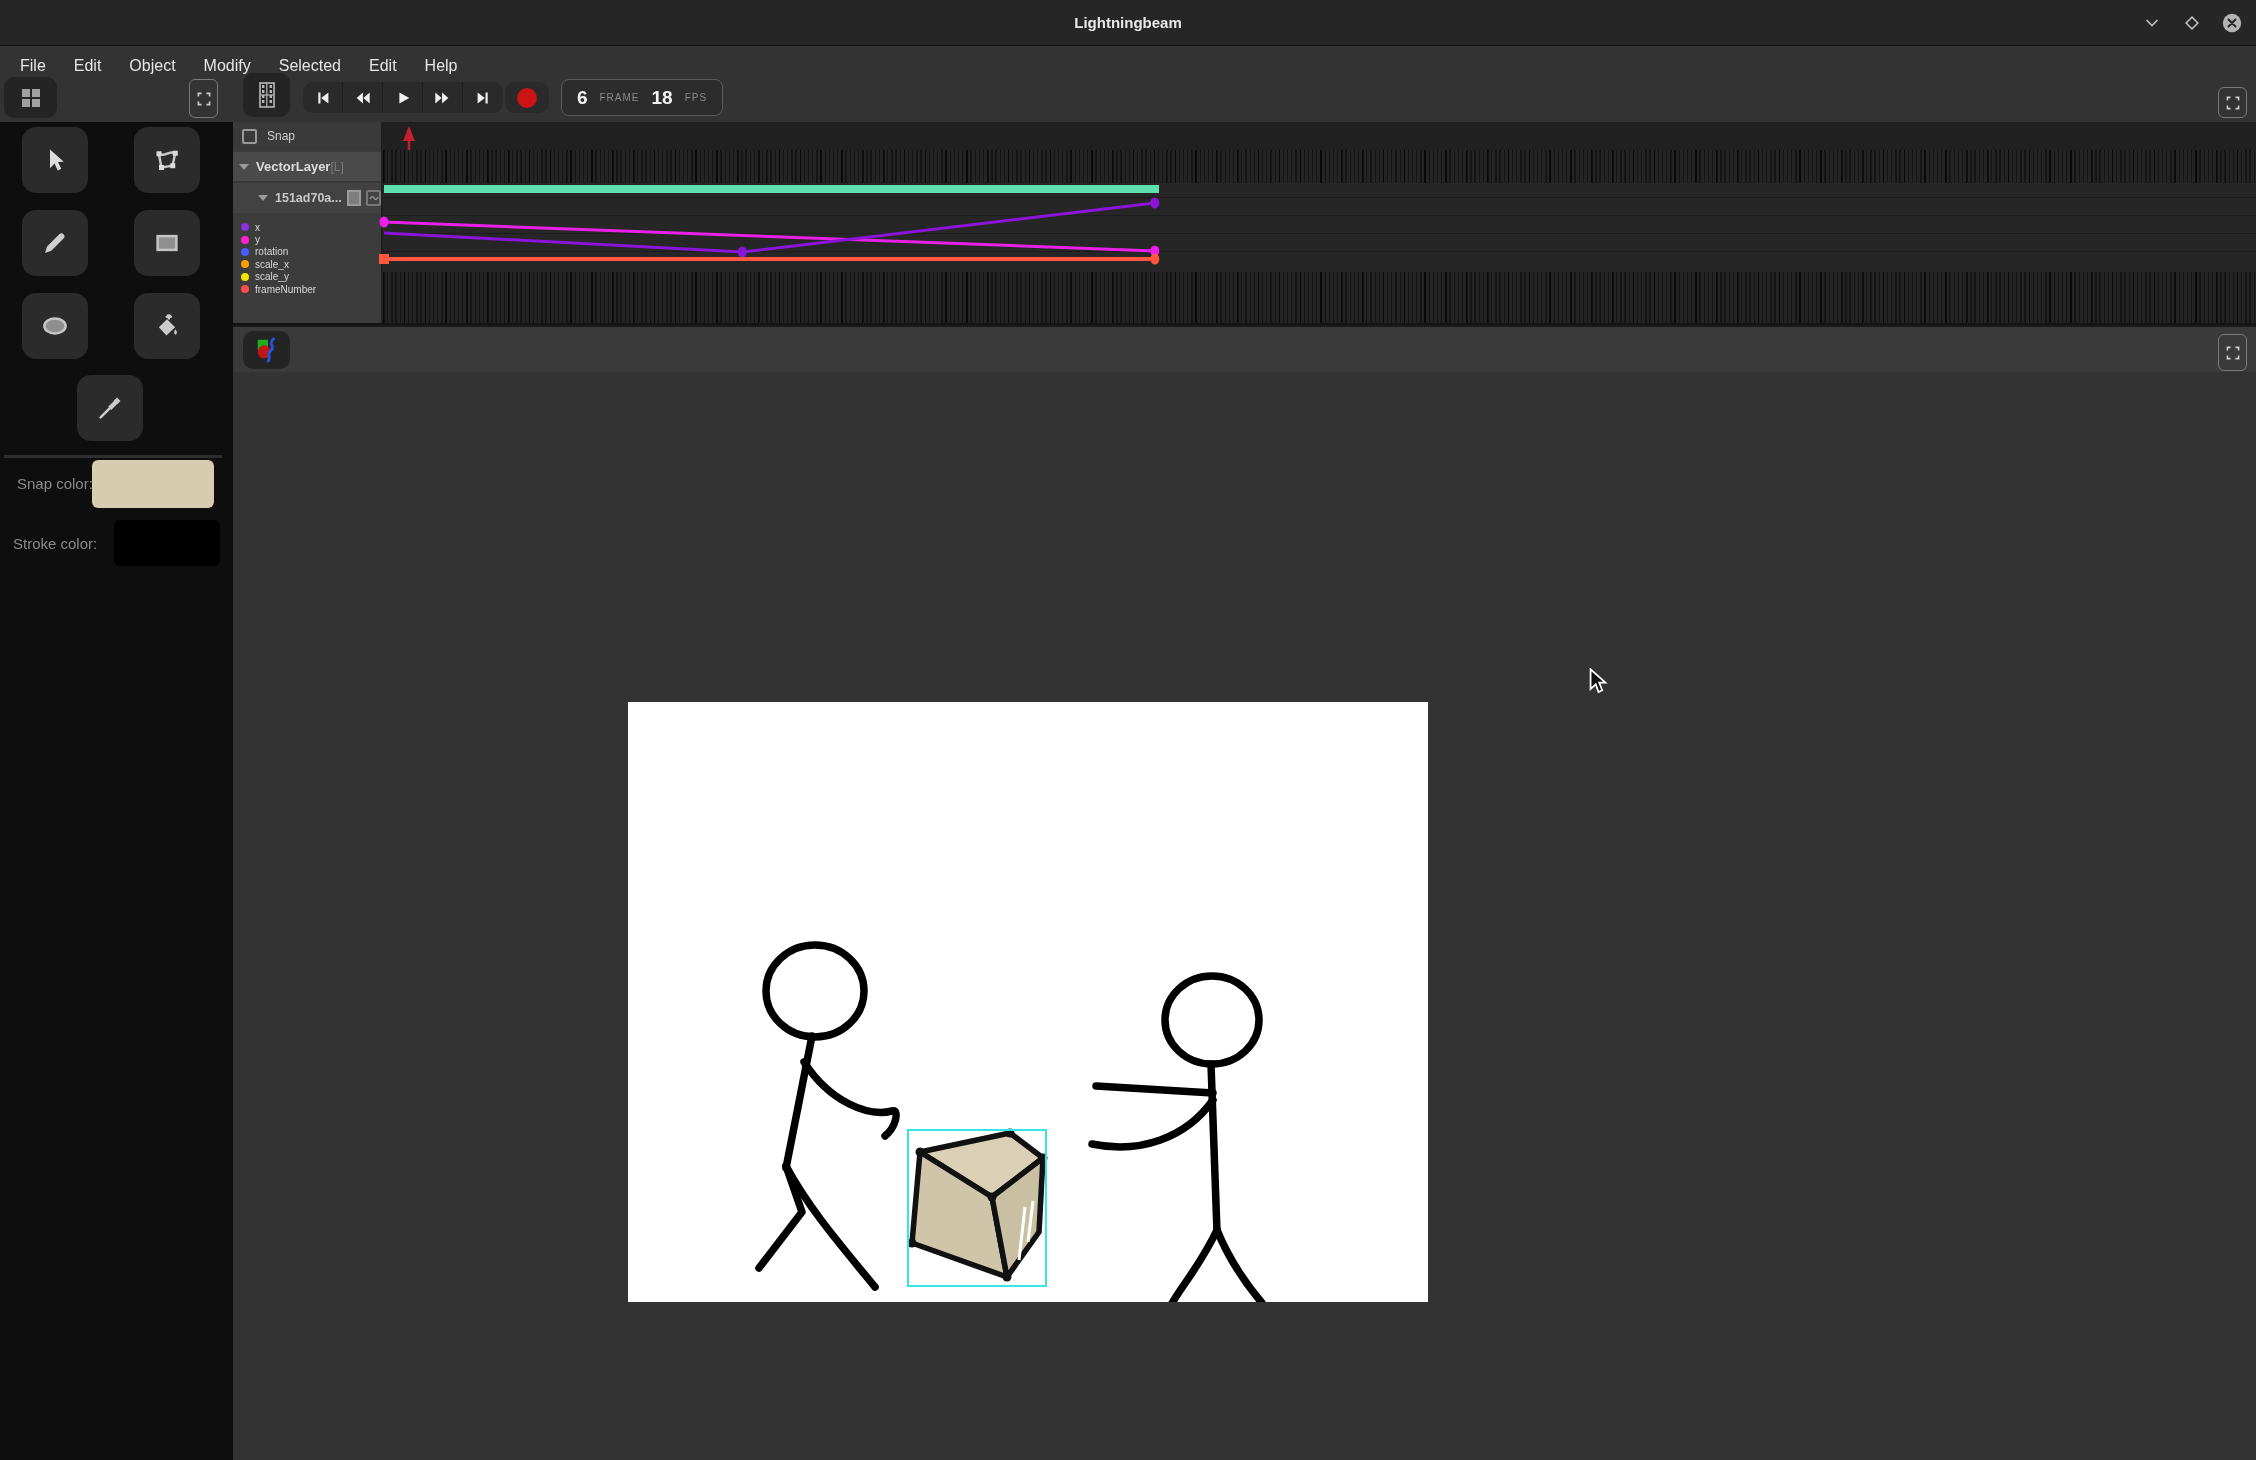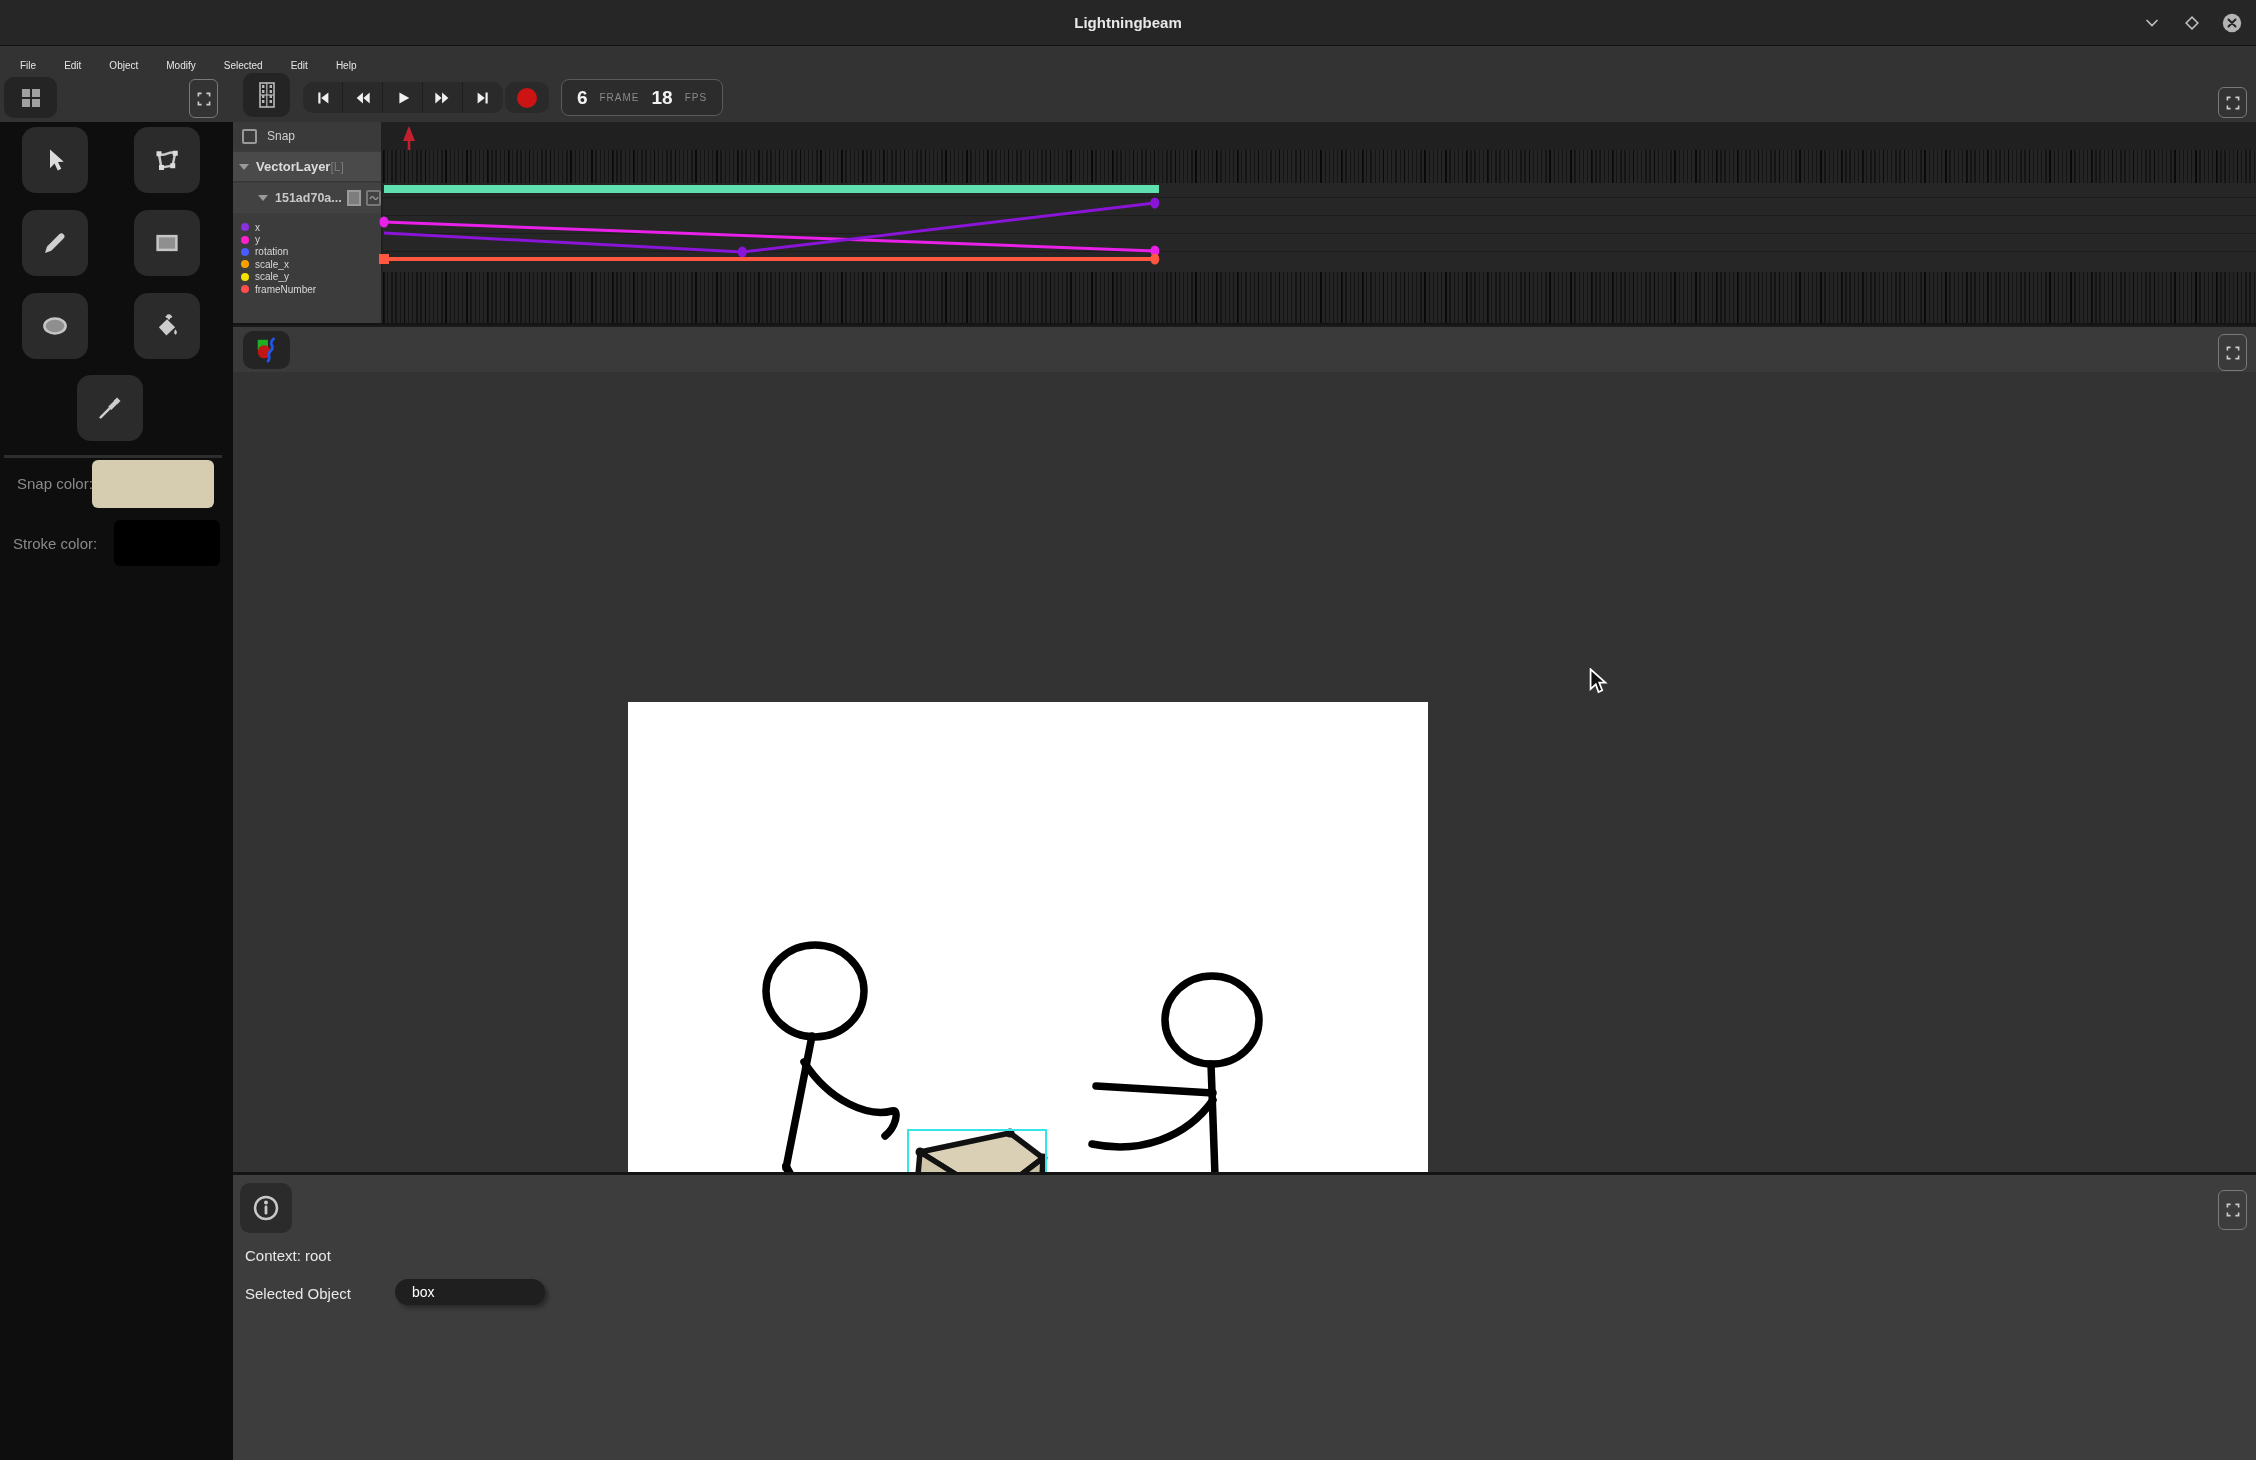--- a/index.html
+++ b/index.html
@@ -10,21 +10,21 @@
   
   #titlebar { left:0; top:0; width:2256px; height:46px; background:#262626;
               border-bottom:1px solid #121212; }
   #window-title { width:100%; text-align:center; line-height:46px; color:#e8e8e8;
                   font-size:15px; font-weight:bold; }
   .win-ctl { top:12px; width:22px; height:22px; display:flex; align-items:center; justify-content:center; }
 
   
   #menubar { left:0; top:46px; width:2256px; height:39px; background:#333;
              display:flex; align-items:center; padding-left:6px; }
-  .menu-item { color:#e6e6e6; font-size:10px; padding:0 14px; line-height:39px; cursor:default; }
+  .menu-item { color:#e6e6e6; font-size:16px; padding:0 14px; line-height:39px; cursor:default; }
 
   
   #sidebar { left:0; top:85px; width:233px; height:1375px; background:#0e0e0e; }
   #sidebar-header { left:0; top:0; width:233px; height:37px; background:#333; }
   .panel-btn { background:#242424; border-radius:10px; display:flex; align-items:center; justify-content:center; }
   .expand-btn { border:1px solid #7a7a7a; border-radius:6px; background:transparent;
                 display:flex; align-items:center; justify-content:center; }
   .tool-btn { width:66px; height:66px; background:#2b2b2b; border-radius:14px;
               display:flex; align-items:center; justify-content:center; }
   #tool-divider { left:4px; top:370px; width:218px; height:3px; background:#2e2e2e; }
@@ -505,30 +505,13 @@
         </svg>
     </div>
 
     <div class="abs" style="left:1354px; top:343px;">
       <svg width="22" height="26" viewBox="0 0 14 21">
         <path d="M1,1 L1,17 L5.2,13.2 L7.4,19.4 L10.4,18 L8,11.9 L13,11.9 Z" fill="#111" stroke="#fff" stroke-width="1.4"></path>
       </svg>
     </div>
   </div>
 
-  <div class="abs" id="bottom-panel">
-    <div class="abs" id="info-btn">
-      <svg width="28" height="28" viewBox="0 0 28 28">
-        <circle cx="14" cy="14" r="11" stroke="#c8c8c8" stroke-width="2.5" fill="none"></circle>
-        <circle cx="14" cy="8.6" r="2" fill="#c8c8c8"></circle>
-        <rect x="12.6" y="11.6" width="2.8" height="9" rx="1.4" fill="#c8c8c8"></rect>
-      </svg>
-    </div>
-    <div class="abs expand-btn" style="left:1985px; top:15px; width:29px; height:40px;">
-      <svg width="16" height="16" viewBox="0 0 20 20">
-        <path d="M3 7 V3 H7 M13 3 H17 V7 M17 13 V17 H13 M7 17 H3 V13" stroke="#cccccc" stroke-width="2" fill="none"></path>
-      </svg>
-    </div>
-    <div class="abs" id="context-text">Context: root</div>
-    <div class="abs" id="selected-label">Selected Object</div>
-    <div class="abs" id="selected-field">box</div>
-  </div>
 </div>
 
 </body></html>

